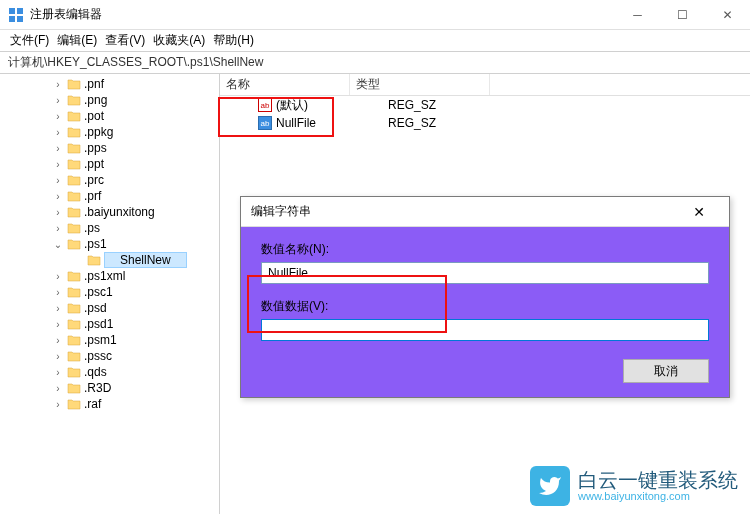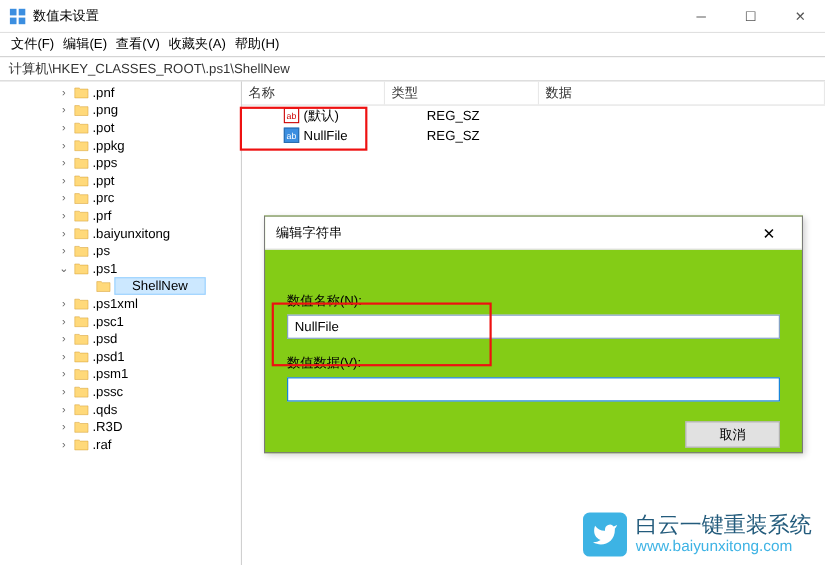--- a/index.html
+++ b/index.html
@@ -33,50 +33,50 @@
 .col-type { width: 140px; }
 .col-data { flex:1; }
 .list-row { display:flex; height:18px; align-items:center;margin-left:32px; }
 .list-row .cell { padding: 0 6px; }
 .val-icon { width:14px; height:14px; margin-right:4px; display:inline-flex; align-items:center; justify-content:center; font-size:8px; }
 .val-icon.str { background:#fff; border:1px solid #c00; color:#c00; }
 .val-icon.bin { background:#3b8ee0; color:#fff; border:1px solid #2a6db0; }
 
 .red-box { position:absolute; border:2px solid #e11; pointer-events:none; }
 
-.dialog { position:absolute; left:240px; top:196px; width:490px; background:#84cc16; border:1px solid #7a7a7a; box-shadow:2px 2px 6px rgba(0,0,0,0.2); }
+.dialog { position:absolute; left:240px; top:196px; width:490px; background:#8b5cf6; border:1px solid #7a7a7a; box-shadow:2px 2px 6px rgba(0,0,0,0.2); }
 .dialog-title { height:30px; background:#fff; display:flex; align-items:center; padding:0 10px; border-bottom:1px solid #ddd; }
 .dialog-title span { color:#000; }
 .dialog-close { margin-left:auto; font-size:14px; width:40px; text-align:center; }
-.dialog-body { padding: 14px 20px 4px 20px; margin-top: 24px; }
+.dialog-body { padding: 14px 20px 14px 20px; }
 .dlg-label { color:#000; margin-bottom:4px; }
 .dlg-input { width:100%; border:1px solid #7a9ac0; background:#fff; height:22px; padding:0 6px; color:#000; }
 .dlg-row2 { margin-top:14px; }
 .dlg-buttons { display:flex; justify-content:flex-end; gap:8px; margin-top:18px; }
 .dlg-btn { width:86px; height:24px; background:#e1e1e1; border:1px solid #adadad; color:#000; }
 .dlg-btn.primary { border:1px solid #0078d7; }
 
 .watermark { position:absolute; right:12px; bottom:8px; display:flex; align-items:center; gap:8px; opacity:0.9; }
 .wm-icon { width:40px; height:40px; background:#29abe2; border-radius:6px; display:flex; align-items:center; justify-content:center; }
 .wm-text { color:#0c4a6e; font-size:20px; line-height:1; }
-.wm-sub { color:#29abe2; font-size:14px; }
+.wm-sub { color:#29abe2; font-size:11px; }
 </style>
 </head>
 <body>
 
 <div class="titlebar">
   <span class="app-icon">
     <svg viewBox="0 0 16 16">
         <rect x="1" y="1" width="6" height="6" fill="#3b8ee0"></rect>
         <rect x="9" y="1" width="6" height="6" fill="#3b8ee0"></rect>
         <rect x="1" y="9" width="6" height="6" fill="#3b8ee0"></rect>
         <rect x="9" y="9" width="6" height="6" fill="#3b8ee0"></rect>
       </svg>
   </span>
-  <span class="title">数值未设置</span>
+  <span class="title">注册表编辑器</span>
   <div class="win-controls">
     <div>─</div>
     <div>☐</div>
     <div>✕</div>
   </div>
 </div>
 
 <div class="menubar">
   <span>文件(F)</span>
   <span>编辑(E)</span>
@@ -257,21 +257,20 @@
         <span class="folder-icon"><svg viewBox="0 0 14 12">
             <path fill="#ffd97a" stroke="#d9a43b" stroke-width="0.5" d="M1 2h4l1 1h7v8H1z"></path>
           </svg></span>
         <span class="tree-label">.raf</span>
       </div>
     </div>
   <div class="listview">
     <div class="list-header">
       <div class="col-name">名称</div>
       <div class="col-type">类型</div>
-      <div class="col-data">数据</div>
     </div>
     <div id="listbody">
         <div class="list-row">
           <div class="cell col-name" style="display:flex;align-items:center;">
             <span class="val-icon str">ab</span>
             <span>(默认)</span>
           </div>
           <div class="cell col-type">REG_SZ</div>
         </div>
         <div class="list-row">

